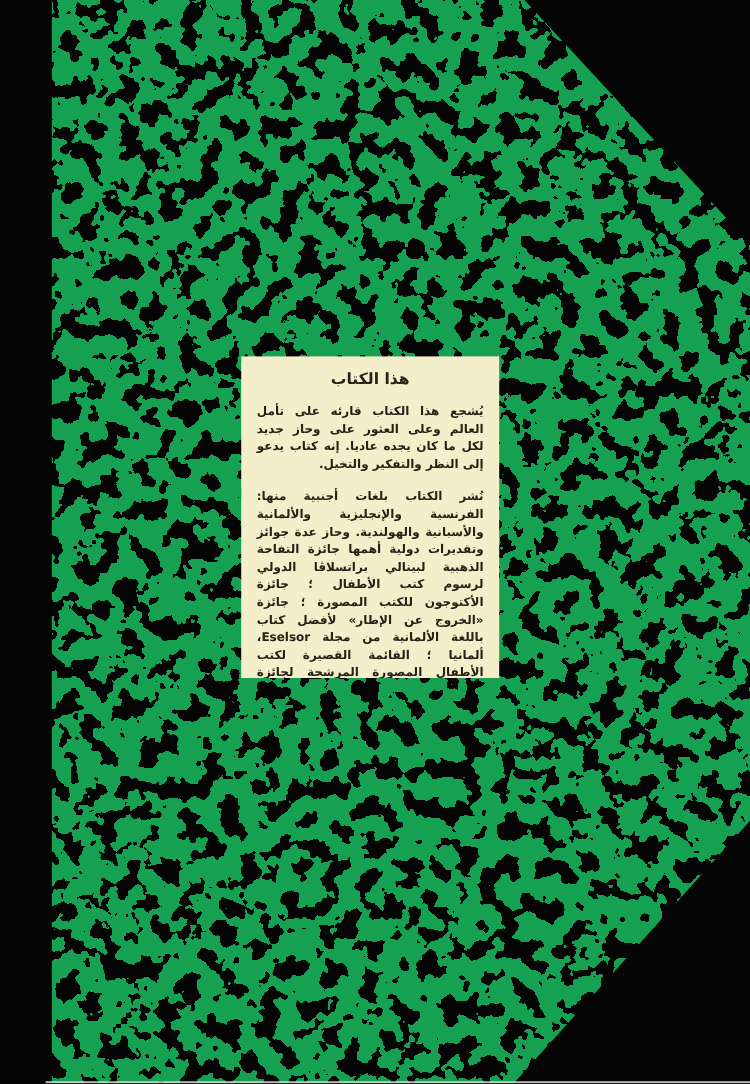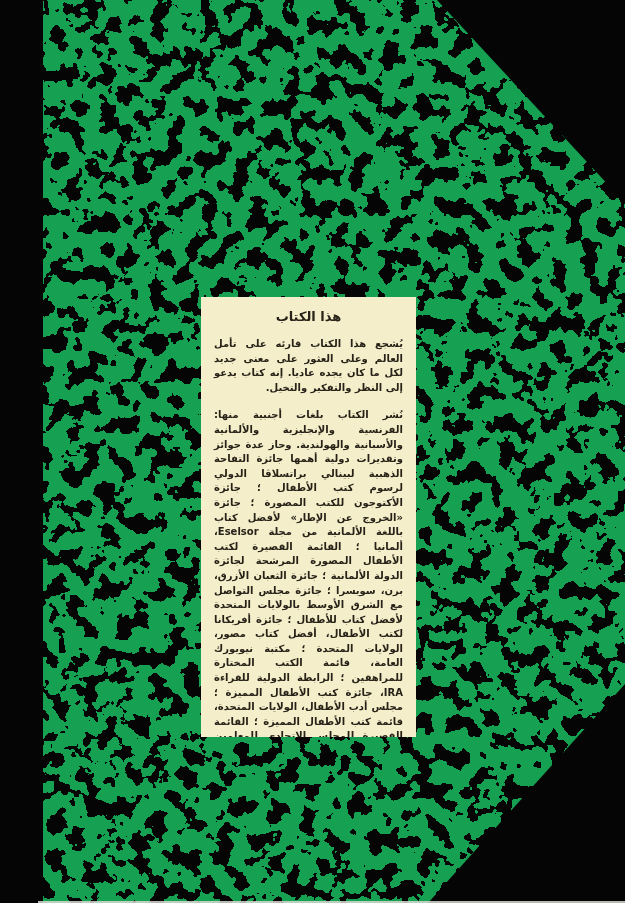--- a/index.html
+++ b/index.html
@@ -15,21 +15,21 @@
     position: absolute;
     left: 0; top: 0;
     width: 625px; height: 903px;
     display: block;
   }
   .blurb {
     position: absolute;
     left: 201px;
     top: 297px;
     width: 215px;
-    height: 440px;
+    height: 268px;
     box-sizing: border-box;
     padding: 9px 13px 8px;
     background: var(--cream, #f5eecb);
     color: var(--ink, #272218);
     direction: rtl;
     overflow: hidden;
   }
   .blurb-title {
     margin: 3px 0 13px;
     font-size: 13px;
@@ -76,19 +76,19 @@
       </filter>
     </defs>
     <g clip-path="url(#coverShape)">
       <rect x="0" y="0" width="625" height="903" fill="#050505"></rect>
       <rect x="0" y="0" width="625" height="903" fill="#050505" filter="url(#marble)"></rect>
     </g>
   </svg>
 
   <div class="blurb">
     <h1 class="blurb-title">هذا الكتاب</h1>
-    <p>يُشجع هذا الكتاب قارئه على تأمل العالم وعلى العثور على معنى جديد لكل ما كان يجده عاديا. إنه كتاب يدعو إلى النظر والتفكير والتخيل.</p>
+    <p>يُشجع هذا الكتاب قارئه على تأمل العالم وعلى العثور على وحاز جديد لكل ما كان يجده عاديا. إنه كتاب يدعو إلى النظر والتفكير والتخيل.</p>
     <p>نُشر الكتاب بلغات أجنبية منها: الفرنسية والإنجليزية والألمانية والأسبانية والهولندية. وحاز عدة جوائز وتقديرات دولية أهمها جائزة التفاحة الذهبية لبينالي براتسلاڤا الدولي لرسوم كتب الأطفال ؛ جائزة الأكتوجون للكتب المصورة ؛ جائزة «الخروج عن الإطار» لأفضل كتاب باللغة الألمانية من مجلة Eselsor، ألمانيا ؛ القائمة القصيرة لكتب الأطفال المصورة المرشحة لجائزة الدولة الألمانية ؛ جائزة الثعبان الأزرق، برن، سويسرا ؛ جائزة مجلس التواصل مع الشرق الأوسط بالولايات المتحدة لأفضل كتاب للأطفال ؛ جائزة أفريكانا لكتب الأطفال، أفضل كتاب مصور، الولايات المتحدة ؛ مكتبة نيويورك العامة، قائمة الكتب المختارة للمراهقين ؛ الرابطة الدولية للقراءة IRA، جائزة كتب الأطفال المميزة ؛ مجلس أدب الأطفال، الولايات المتحدة، قائمة كتب الأطفال المميزة ؛ القائمة القصيرة للمجلس الاتحادي للمعلمين من كتب الأطفال المختارة، الولايات المتحدة.</p>
   </div>
 
   <div class="bottom-edge"></div>
 
 </div>
 
 </body></html>

